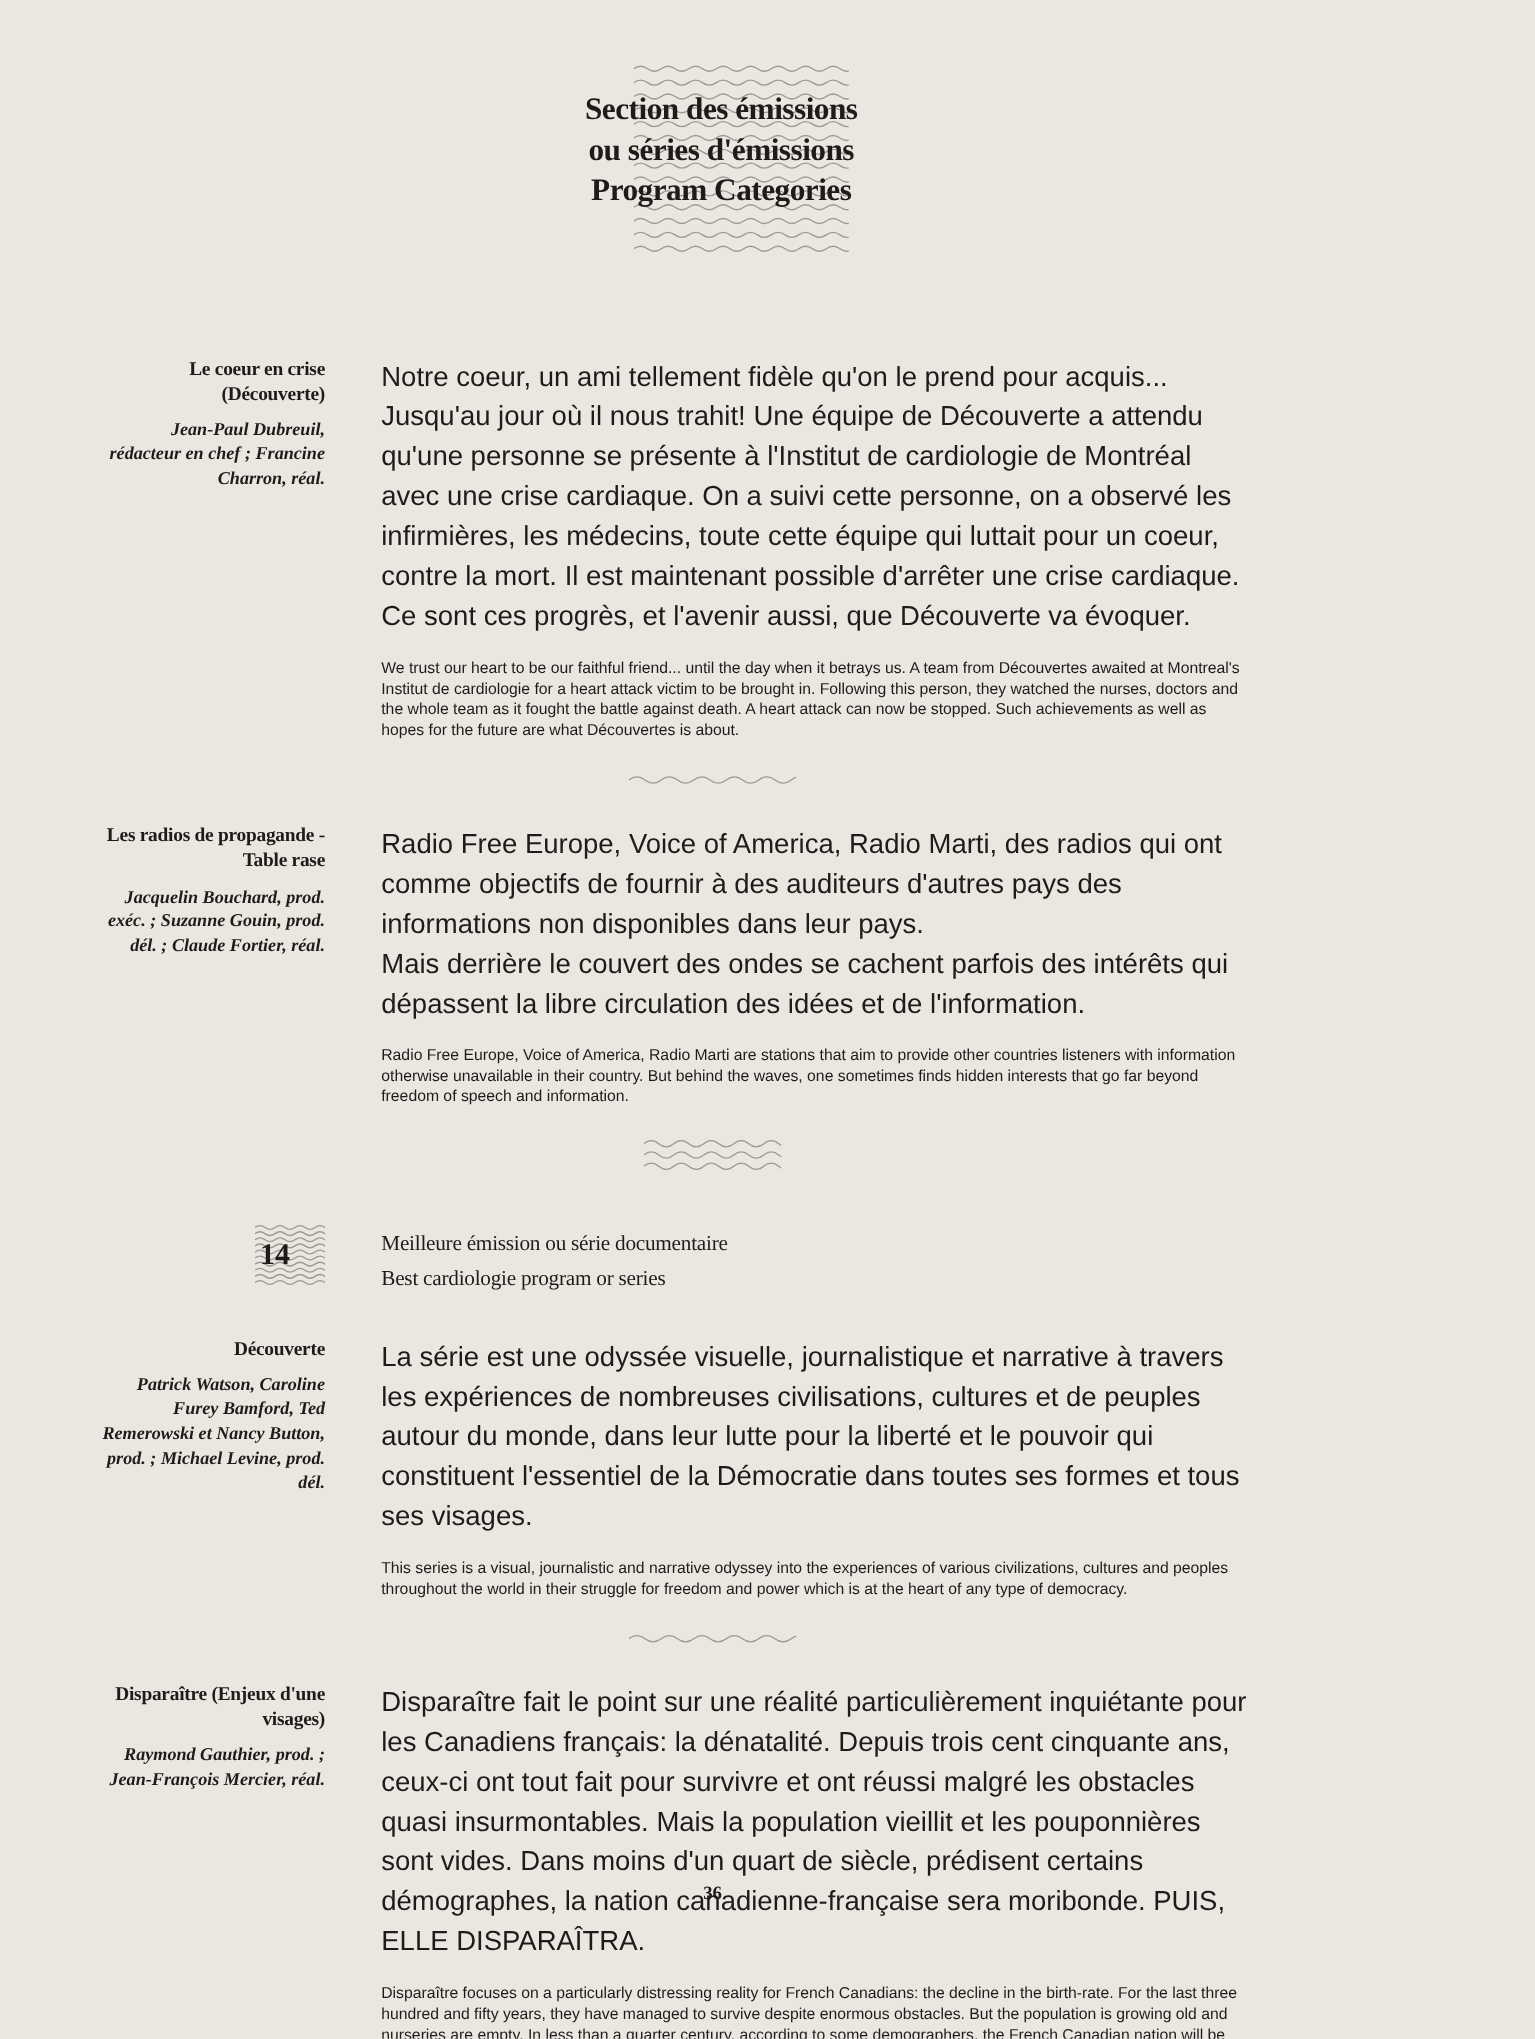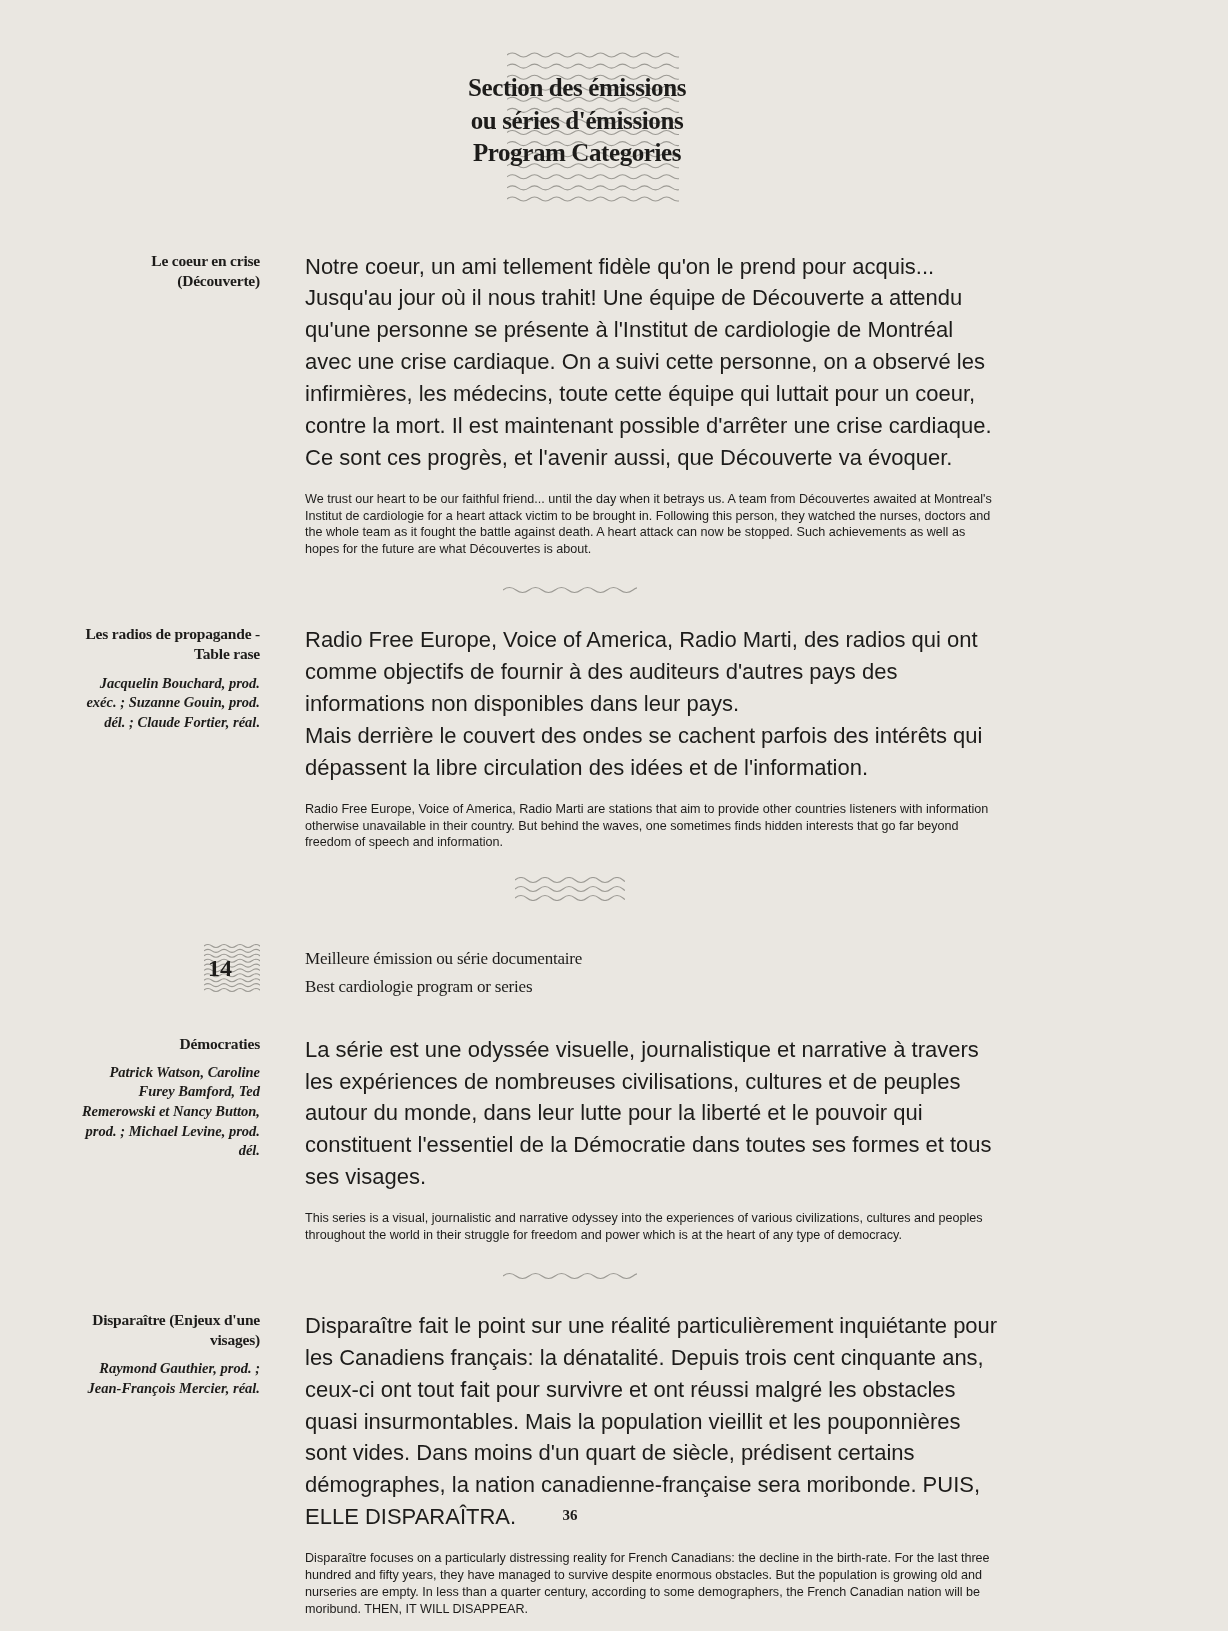--- a/index.html
+++ b/index.html
@@ -98,21 +98,21 @@
   .category-title{
     margin:2px 0 0;
     font-family:"Liberation Serif", serif;
     font-weight:400;
     font-size:17px;
     line-height:1.6;
     letter-spacing:-0.2px;
   }
 
   
-  .m-entry1{margin-top:81px;}
+  .m-entry1{margin-top:116px;}
   .m-entry2{margin-top:10px;}
   .m-entry3{margin-top:34px;}
   .m-entry4{margin-top:10px;}
 
   
   .page-number{
     position:absolute;
     left:0;right:0;bottom:107px;
     text-align:center;
     font-family:"Liberation Serif", serif;
@@ -145,20 +145,21 @@
     <h1>
       <span>Section des émissions</span><br>
       <span>ou séries d'émissions</span><br>
       <span>Program Categories</span>
     </h1>
   </header>
 
   <section class="row m-entry1">
     <div class="col-left">
       <h2 class="entry-title">Le coeur en crise (Découverte)</h2>
+      <p class="credits">Jean-Paul Dubreuil, rédacteur en chef ; Francine Charron, réal.</p>
     </div>
     <div class="col-right">
       <p class="body-fr">Notre coeur, un ami tellement fidèle qu'on le prend pour acquis...  Jusqu'au jour où il nous trahit! Une équipe de Découverte  a attendu qu'une personne se présente à l'Institut de cardiologie de Montréal avec une crise cardiaque.  On a suivi cette personne,  on a observé les infirmières, les médecins, toute cette équipe qui luttait pour un coeur, contre la mort. Il est maintenant possible d'arrêter une crise cardiaque.  Ce sont ces progrès, et l'avenir aussi, que Découverte va évoquer.</p>
       <p class="body-en">We trust our heart to be our faithful friend... until the day when it betrays us. A team from Découvertes  awaited at Montreal's Institut de cardiologie for a heart attack victim to be brought in. Following this person, they watched the nurses, doctors and the whole team as it fought the battle against death. A heart attack can now be stopped. Such achievements as well as hopes for the future are what Découvertes  is about.</p>
     </div>
   </section>
 
   <div class="divider">
     <span class="wave"><svg width="134" height="12" viewBox="0 0 134 12" overflow="hidden">
           <path d="M0 6.0 q6.5 -5 13 0 q6.5 5 13 0 q6.5 -5 13 0 q6.5 5 13 0 q6.5 -5 13 0 q6.5 5 13 0 q6.5 -5 13 0 q6.5 5 13 0 q6.5 -5 13 0 q6.5 5 13 0 q6.5 -5 13 0 q6.5 5 13 0" fill="none" stroke="#9c9a94" stroke-width="1.1"></path>
@@ -206,21 +207,21 @@
     <div class="col-right">
       <h2 class="category-title">
         <span>Meilleure émission ou série documentaire</span><br>
         <span>Best cardiologie program or series</span>
       </h2>
     </div>
   </section>
 
   <section class="row m-entry3">
     <div class="col-left">
-      <h2 class="entry-title">Démocraties</h2>
+      <h2 class="entry-title">Découverte</h2>
       <p class="credits">Patrick Watson, Caroline Furey Bamford, Ted Remerowski et Nancy Button, prod. ; Michael Levine, prod. dél.</p>
     </div>
     <div class="col-right">
       <p class="body-fr">La série est une odyssée visuelle, journalistique et narrative à travers les expériences de nombreuses civilisations, cultures et  de peuples autour du monde, dans leur lutte pour la liberté et le pouvoir qui constituent l'essentiel de la Démocratie dans toutes ses formes et tous ses visages.</p>
       <p class="body-en">This series is a visual, journalistic and narrative odyssey into the experiences of various civilizations, cultures and peoples throughout the world in their struggle for freedom and power which is at the heart of any type of democracy.</p>
     </div>
   </section>
 
   <div class="divider">
     <span class="wave"><svg width="134" height="12" viewBox="0 0 134 12" overflow="hidden">

